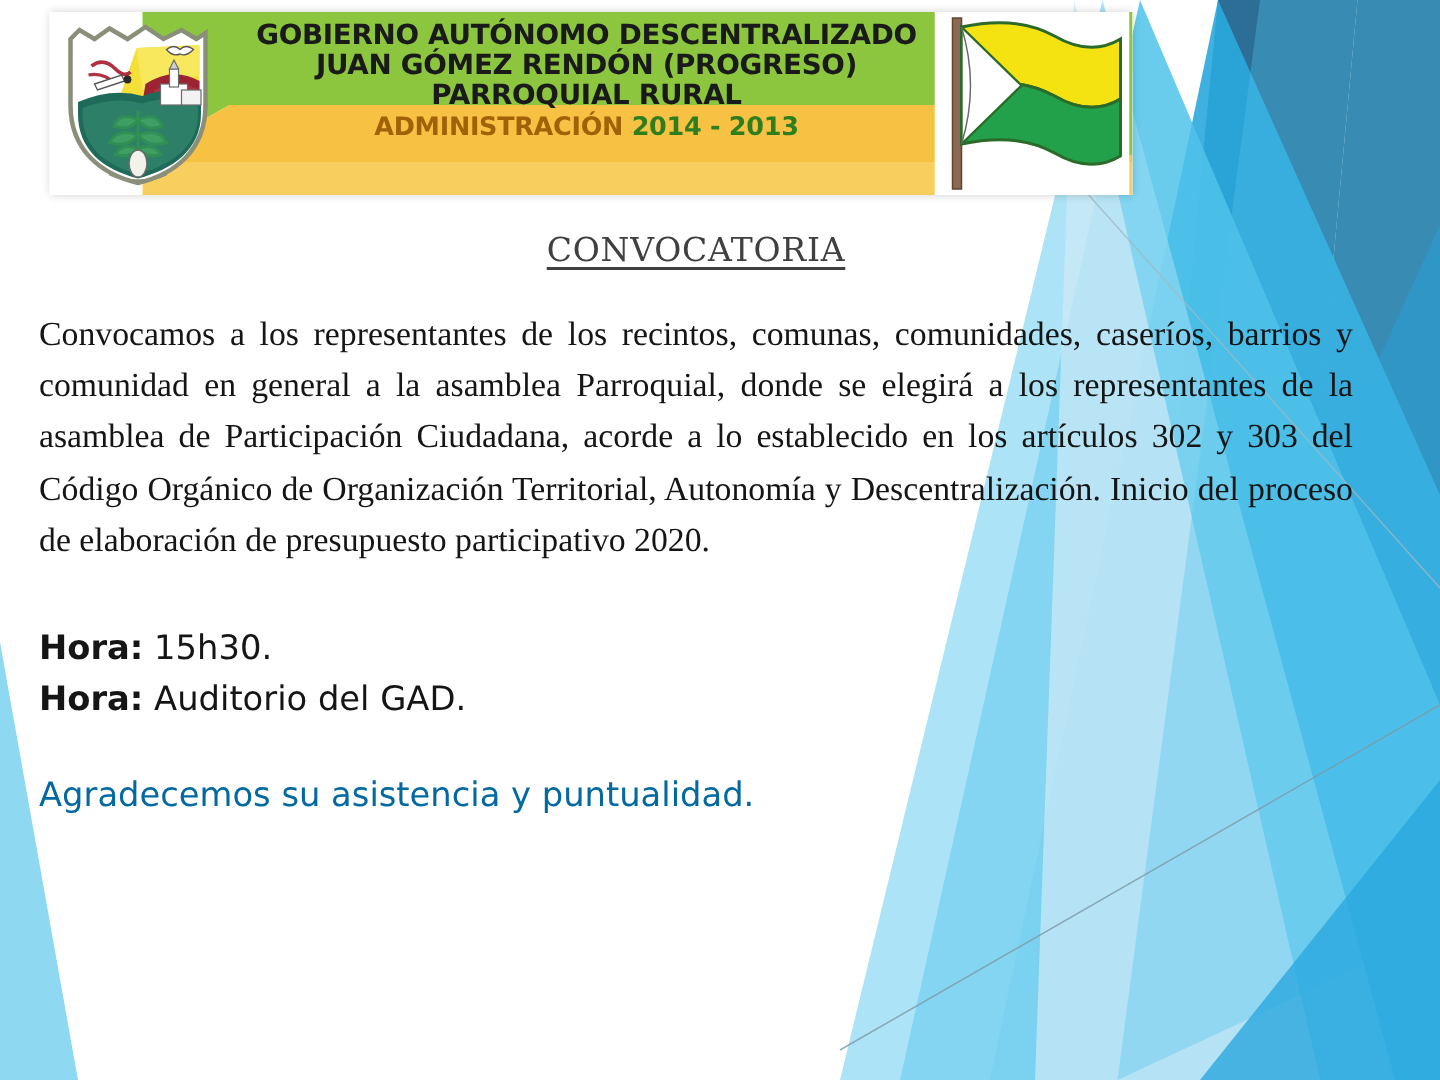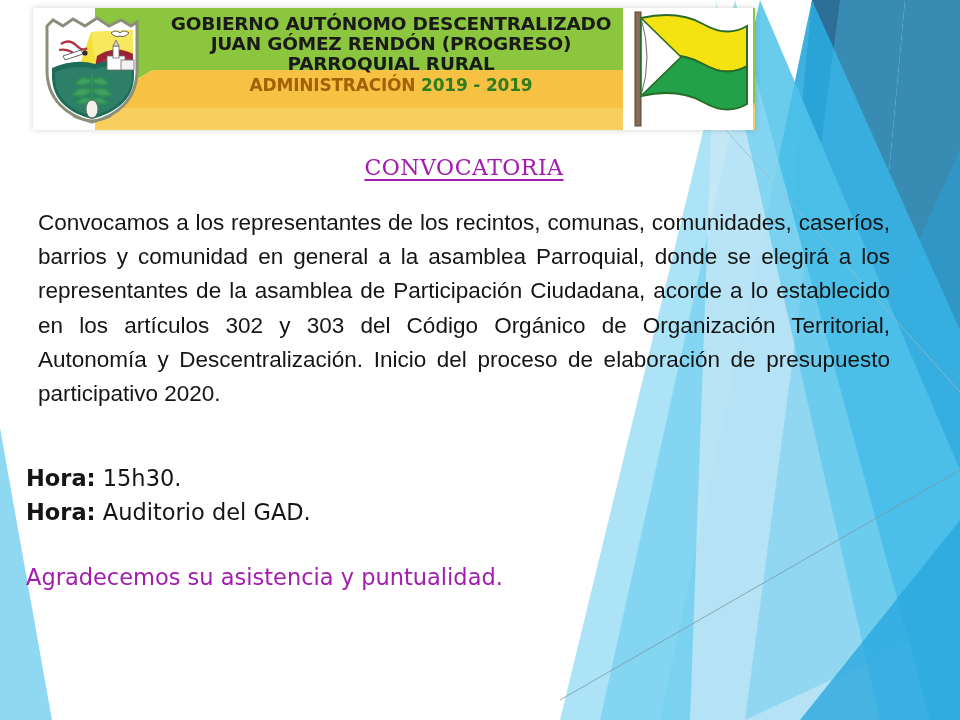--- a/index.html
+++ b/index.html
@@ -97,53 +97,53 @@
     left: 26px;
     top: 155px;
     width: 876px;
     z-index: 5;
   }
   .doc-title {
     font-family: "DejaVu Serif", serif;
     font-size: 22px;
     font-weight: normal;
     letter-spacing: 0.5px;
-    color: #a21caf;
+    color: #404040;
     text-align: center;
     text-decoration: underline;
     text-underline-offset: 4px;
     margin: 0 0 26px 0;
     padding: 0;
   }
   .para {
-    font-family: Liberation Sans, sans-serif;
+    font-family: Liberation Serif, serif;
     font-size: 22.5px;
     line-height: 1.52;
     color: #151515;
     text-align: justify;
     text-justify: inter-word;
-    margin: 12px;
+    margin: 0;
   }
   .spacer-sm { height: 30px; }
   .spacer-md { height: 38px; }
   .detail-line {
     font-family: "DejaVu Sans", sans-serif;
     font-size: 22.5px;
     line-height: 1.52;
     color: #151515;
     white-space: nowrap;
   }
   .detail-line .lbl {
     font-weight: bold;
   }
   .closing {
     font-family: "DejaVu Sans", sans-serif;
     font-size: 22.5px;
     line-height: 1.52;
-    color: #a21caf;
+    color: #0369a1;
   }
 </style>
 </head>
 <body>
 
 <div class="slide">
 
   <svg class="bg-layer" viewBox="0 0 960 720" preserveAspectRatio="none" aria-hidden="true">
 
     <polygon points="0,428 52,720 0,720" fill="#8ed8f2"></polygon>
@@ -226,21 +226,21 @@
         <path d="M40 106 q19 9 38 0" stroke="#8a8f7a" stroke-width="2" fill="none"></path>
       </g>
     </svg>
 
     <div class="banner-text">
       <div class="banner-line">GOBIERNO AUTÓNOMO DESCENTRALIZADO</div>
       <div class="banner-line">JUAN GÓMEZ RENDÓN (PROGRESO)</div>
       <div class="banner-line">PARROQUIAL RURAL</div>
       <div class="banner-line l4">
         <span class="admin">ADMINISTRACIÓN</span>
-        <span class="years">2019 - 2019</span>
+        <span class="years">2014 - 2013</span>
       </div>
     </div>
 
     <svg class="banner-flag" viewBox="0 0 130 122" aria-hidden="true">
       <rect x="0" y="0" width="130" height="122" fill="#ffffff"></rect>
 
       <rect x="12" y="4" width="6" height="114" fill="#8a6a52" stroke="#5f4530" stroke-width="1"></rect>
 
       <path d="M18 10 Q55 2 80 16 Q104 30 124 18 L124 58 Q104 70 80 56 Q55 42 18 50 Z" fill="#f5e211" stroke="#2a6b2a" stroke-width="2"></path>
       <path d="M18 50 Q55 42 80 56 Q104 70 124 58 L124 96 Q104 108 80 94 Q55 80 18 88 Z" fill="#22a04a" stroke="#2a6b2a" stroke-width="2"></path>

